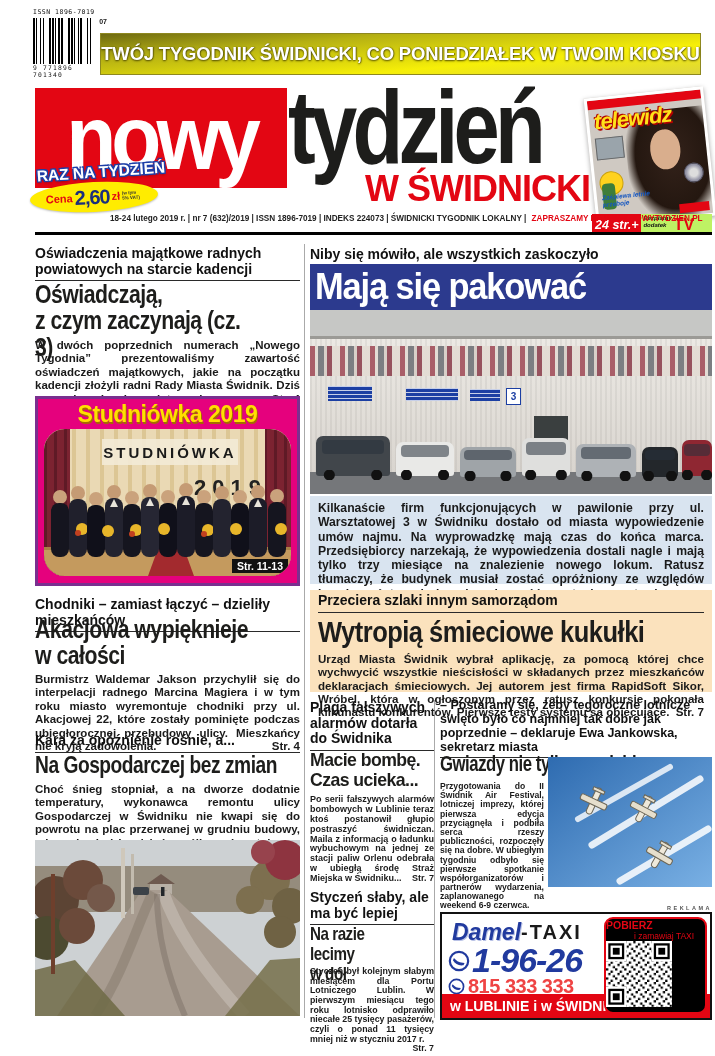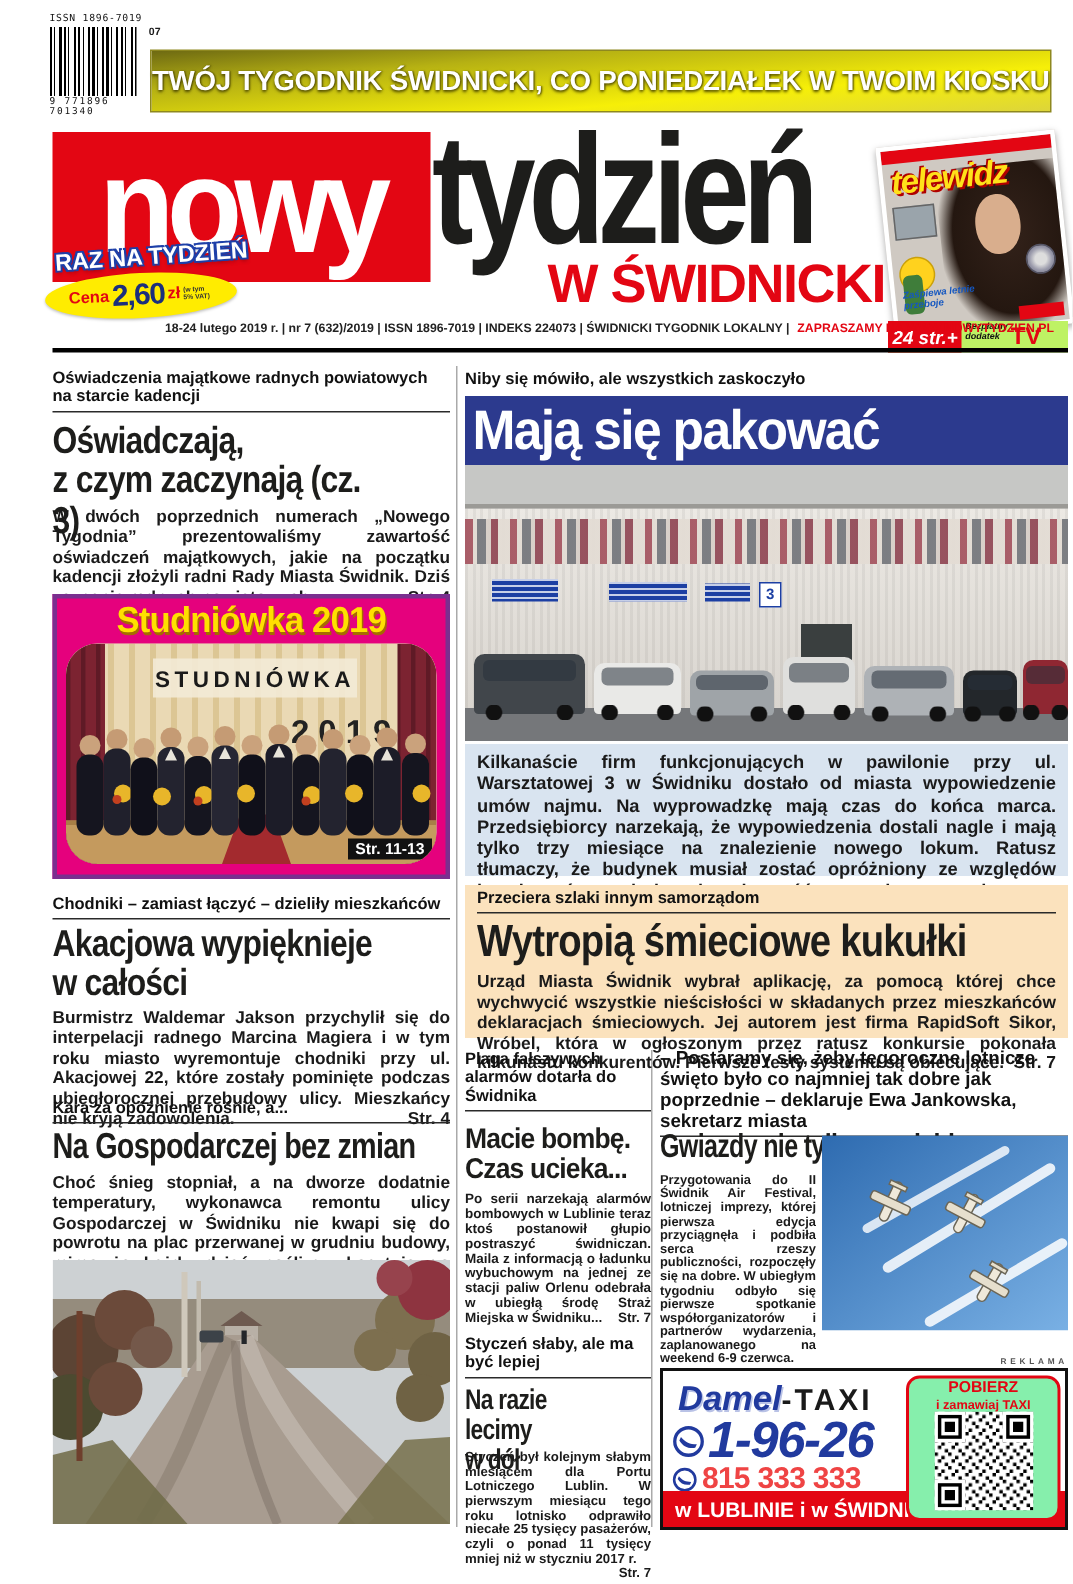--- a/index.html
+++ b/index.html
@@ -58,21 +58,21 @@
   .tvb-red{background:#e30613;color:#fff;font-weight:800;font-style:italic;font-size:12.5px;display:flex;align-items:center;padding:0 3px;white-space:nowrap;}
   .tvb-free{font-size:6px;font-weight:700;font-style:italic;line-height:1.15;padding:1px 2px 0;color:#111;}
   .tvb-tv{color:#e30613;font-weight:800;font-size:16px;display:flex;align-items:center;}
 
   #dateline{left:110px;top:214px;width:476px;text-align:right;font-size:8.2px;font-weight:700;color:#222;white-space:nowrap;}
   #dateline .cta{color:#e30613;margin-left:3px;}
   #black-rule{left:35px;top:232px;width:677px;height:2.5px;background:#000;}
   .vdiv{width:1px;background:#aaa;}
 
   
-  .kicker{font-weight:700;font-size:11px;line-height:1.12;color:#111;border-bottom:1.6px solid #2a2a2a;padding-bottom:3px;}
+  .kicker{font-weight:700;font-size:14px;line-height:1.12;color:#111;border-bottom:1.6px solid #2a2a2a;padding-bottom:3px;}
   .kicker.noline{border-bottom:none;}
   .headline{font-weight:800;color:#1d1d1b;letter-spacing:-.6px;line-height:1.05;white-space:pre-line;transform-origin:left top;}
   .lead{font-weight:700;font-size:11.5px;line-height:1.17;color:#1a1a1a;text-align:justify;}
   .small-body{font-weight:700;font-size:9px;line-height:1.1;text-align:justify;color:#1a1a1a;}
   .pageref{float:right;font-weight:700;}
 
   
   .lcol{left:35px;width:265px;}
   #a1-head,#a2-head{font-size:25px;transform:scaleX(.85);white-space:pre-line;}
   #a3-head{font-size:24px;transform:scaleX(.8);white-space:nowrap;}
@@ -114,33 +114,33 @@
   .colA{left:310px;width:124px;}
   #bh{font-size:19px;transform:scaleX(.93);}
   #ah{font-size:19px;transform:scaleX(.8);}
   .colB-k{left:440px;width:272px;font-size:12.5px;}
   #fh{left:440px;font-size:22px;letter-spacing:-.6px;transform:scaleX(.76);white-space:nowrap;}
   #fb{left:440px;top:782px;width:104px;font-size:8.6px;line-height:1.07;}
   #planes-photo{left:548px;top:757px;width:164px;height:130px;}
   #reklama{left:560px;top:905px;width:152px;text-align:right;font-size:5.5px;letter-spacing:2.5px;color:#555;font-weight:700;}
 
   #taxi-ad{left:440px;top:912px;width:272px;height:108px;border:2px solid #111;background:#fff;box-sizing:border-box;}
-  .tx-brand{position:absolute;left:10px;top:5px;display:flex;align-items:flex-end;}
+  .tx-brand{position:absolute;left:10px;top:5px;display:flex;align-items:center;}
   .tx-damel{font-size:23px;font-weight:800;font-style:italic;color:#213a9e;text-shadow:1px 1px 0 #b9c2e6;}
   .tx-taxi{font-size:20px;font-weight:800;color:#1a1a1a;letter-spacing:2px;}
   .tx-phone1{position:absolute;left:6px;top:27px;display:flex;align-items:center;gap:2px;}
   .tx-phone1 .num{font-size:34px;font-weight:800;font-style:italic;color:#213a9e;letter-spacing:-1px;}
   .tx-phone2{position:absolute;left:6px;top:61px;display:flex;align-items:center;gap:3px;}
   .tx-phone2 .num{font-size:20px;font-weight:800;color:#ef4444;letter-spacing:-.5px;}
   .tx-bar{position:absolute;left:0;right:0;bottom:0;height:24px;background:#e30613;color:#fff;font-weight:800;font-size:14px;
     display:flex;align-items:center;padding-left:8px;}
-  .tx-qr{position:absolute;right:3px;top:3px;width:103px;height:97px;background:#86efac;border:2.5px solid #e30613;border-radius:9px;
-    text-align:center;padding-top:1px;box-sizing:border-box;z-index:2;}
+  .tx-qr{position:absolute;right:3px;top:3px;width:103px;height:97px;background:#000000;border:2.5px solid #e30613;border-radius:9px;
+    padding-top:1px;box-sizing:border-box;z-index:2;}
   .qr1{font-size:10.5px;font-weight:800;color:#e30613;line-height:1.1;}
-  .qr2{font-size:8.5px;font-weight:700;color:#e30613;line-height:1.1;}
+  .qr2{font-size:8.5px;font-weight:400;color:#e30613;line-height:1.1;padding-left:28px;}
 </style>
 </head>
 <body>
 
 <div id="page">
 
   <div class="abs" id="barcode-wrap">
     <div class="issn">ISSN 1896-7019</div>
     <div class="issue07">07</div>
     <div class="stripes"></div>
@@ -380,21 +380,21 @@
     <div id="o-lead">
       <span>Urząd Miasta Świdnik wybrał aplikację, za pomocą której chce wychwycić wszystkie nieścisłości w składanych przez mieszkańców deklaracjach śmieciowych. Jej autorem jest firma RapidSoft Sikor, Wróbel, która w ogłoszonym przez ratusz konkursie pokonała kilkunastu konkurentów. Pierwsze testy systemu są obiecujące.</span>
       <span class="pageref">Str. 7</span>
     </div>
   </div>
 
   <div class="abs colA kicker" style="top:700px;">Plaga fałszywych alarmów dotarła do Świdnika</div>
   <div class="abs colA headline" id="bh" style="top:750px;">Macie bombę.
 Czas ucieka...</div>
   <div class="abs colA small-body" style="top:795px;">
-    <span>Po serii narzekają alarmów bombowych w Lublinie teraz ktoś postanowił głupio postraszyć świdniczan. Maila z informacją o ładunku wybuchowym na jednej ze stacji paliw Orlenu odebrała w ubiegłą środę Straż Miejska w Świdniku...</span>
+    <span>Po serii fałszywych alarmów bombowych w Lublinie teraz ktoś postanowił głupio postraszyć świdniczan. Maila z informacją o ładunku wybuchowym na jednej ze stacji paliw Orlenu odebrała w ubiegłą środę Straż Miejska w Świdniku...</span>
     <span class="pageref">Str. 7</span>
   </div>
 
   <div class="abs colA kicker" style="top:890px;">Styczeń słaby, ale ma być lepiej</div>
   <div class="abs colA headline" id="ah" style="top:924px;">Na razie lecimy
 w dół</div>
   <div class="abs colA small-body" style="top:967px;font-size:8.8px;">
     <span>Styczeń był kolejnym słabym miesiącem dla Portu Lotniczego Lublin. W pierwszym miesiącu tego roku lotnisko odprawiło niecałe 25 tysięcy pasażerów, czyli o ponad 11 tysięcy mniej niż w styczniu 2017 r.</span>
     <span class="pageref">Str. 7</span>
   </div>

